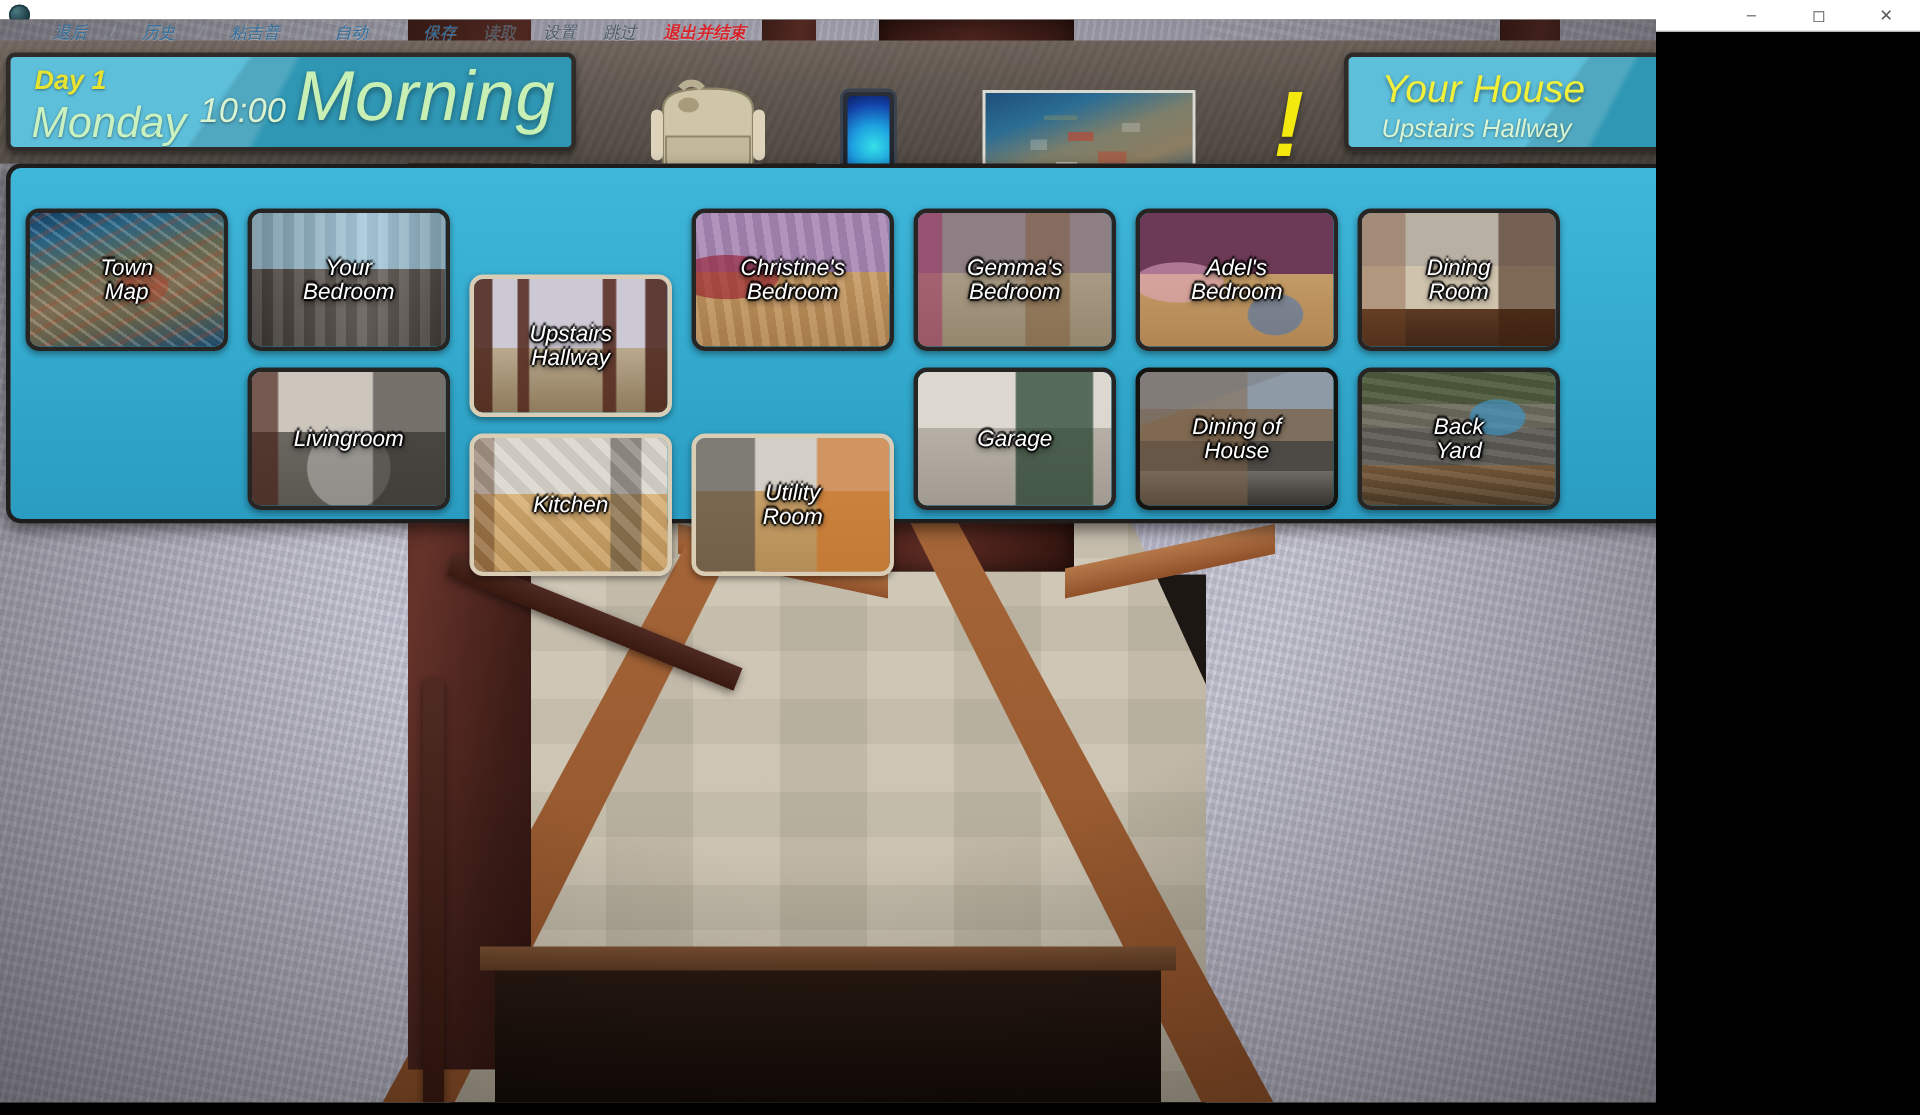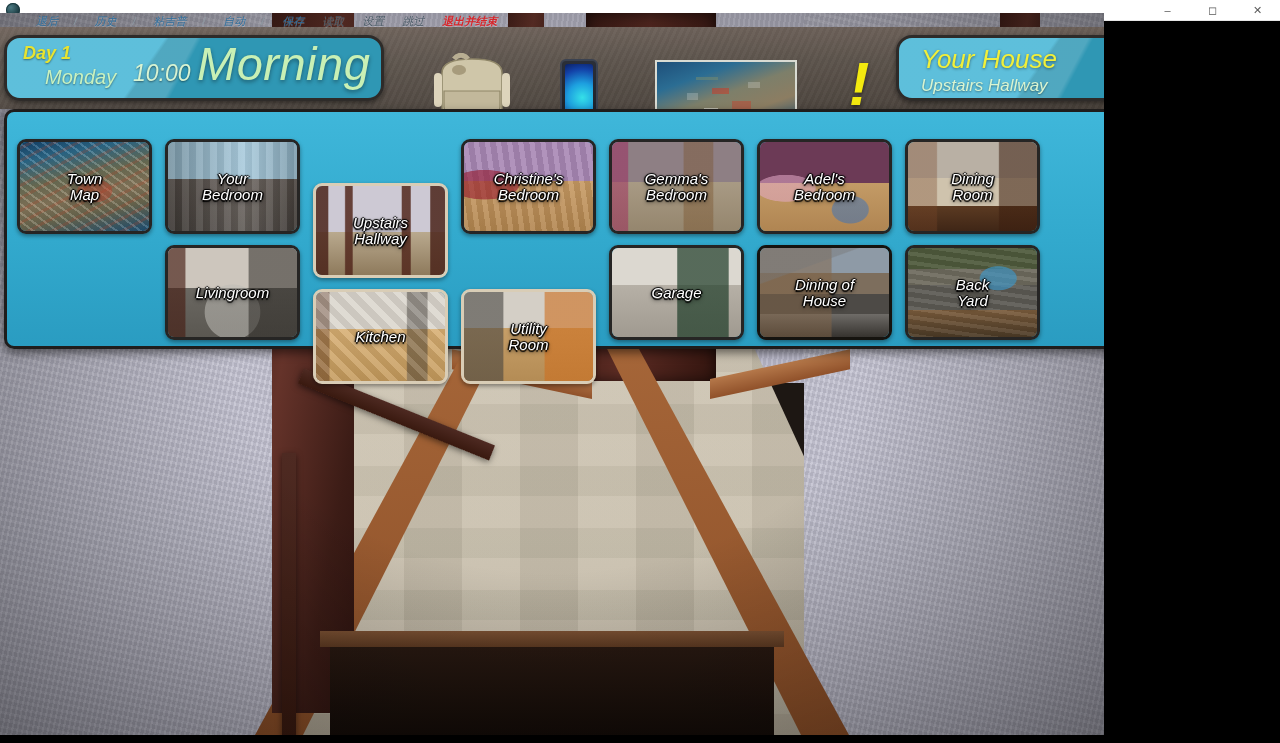--- a/index.html
+++ b/index.html
@@ -134,41 +134,41 @@
     z-index: 20;
   }
   #hud .hud-tex {
     position: absolute; inset: 0; opacity: .45;
     background:
       repeating-linear-gradient(115deg, rgba(255,255,255,.05) 0 3px, rgba(0,0,0,.05) 3px 6px),
       linear-gradient(90deg, rgba(255,255,255,.10), rgba(0,0,0,.10));
   }
 
   .panel {
-    position: absolute; border-radius: 16px;
+    position: absolute; border-radius: 6px;
     border: 3px solid #2e2b29;
     background: linear-gradient(125deg,#3fb3d4 0%,#3fb3d4 38%,#2f97b4 39%,#2f97b4 100%);
     box-shadow: 0 2px 5px rgba(0,0,0,.45);
     overflow: hidden;
   }
   .panel .sheen {
     position: absolute; left: -10%; top: -40%; width: 130%; height: 180%;
     background: linear-gradient(118deg, rgba(255,255,255,.16) 0 44%, rgba(255,255,255,0) 45%);
     pointer-events: none;
   }
 
   
   #daypanel { left: 4px; top: 8px; width: 380px; height: 66px; }
   #day-label {
     position: absolute; left: 16px; top: 5px; font-size: 18px; font-weight: bold;
     color: #e7e431; text-shadow: 0 1px 2px rgba(0,0,0,.45);
   }
   #weekday {
-    position: absolute; left: 14px; top: 28px; font-size: 20px;
-    color: #c9f2c0; text-shadow: 0 1px 2px rgba(0,0,0,.45); margin-left: 24px;
+    position: absolute; left: 14px; top: 28px; font-size: 29px;
+    color: #c9f2c0; text-shadow: 0 1px 2px rgba(0,0,0,.45);
   }
   #clock {
     position: absolute; left: 126px; top: 22px; font-size: 23px;
     color: #d8f4d3; text-shadow: 0 1px 2px rgba(0,0,0,.45);
   }
   #timeofday {
     position: absolute; left: 190px; top: -2px; font-size: 47px;
     color: #c8f0b5; letter-spacing: .5px; text-shadow: 0 2px 4px rgba(0,0,0,.4);
   }
 

